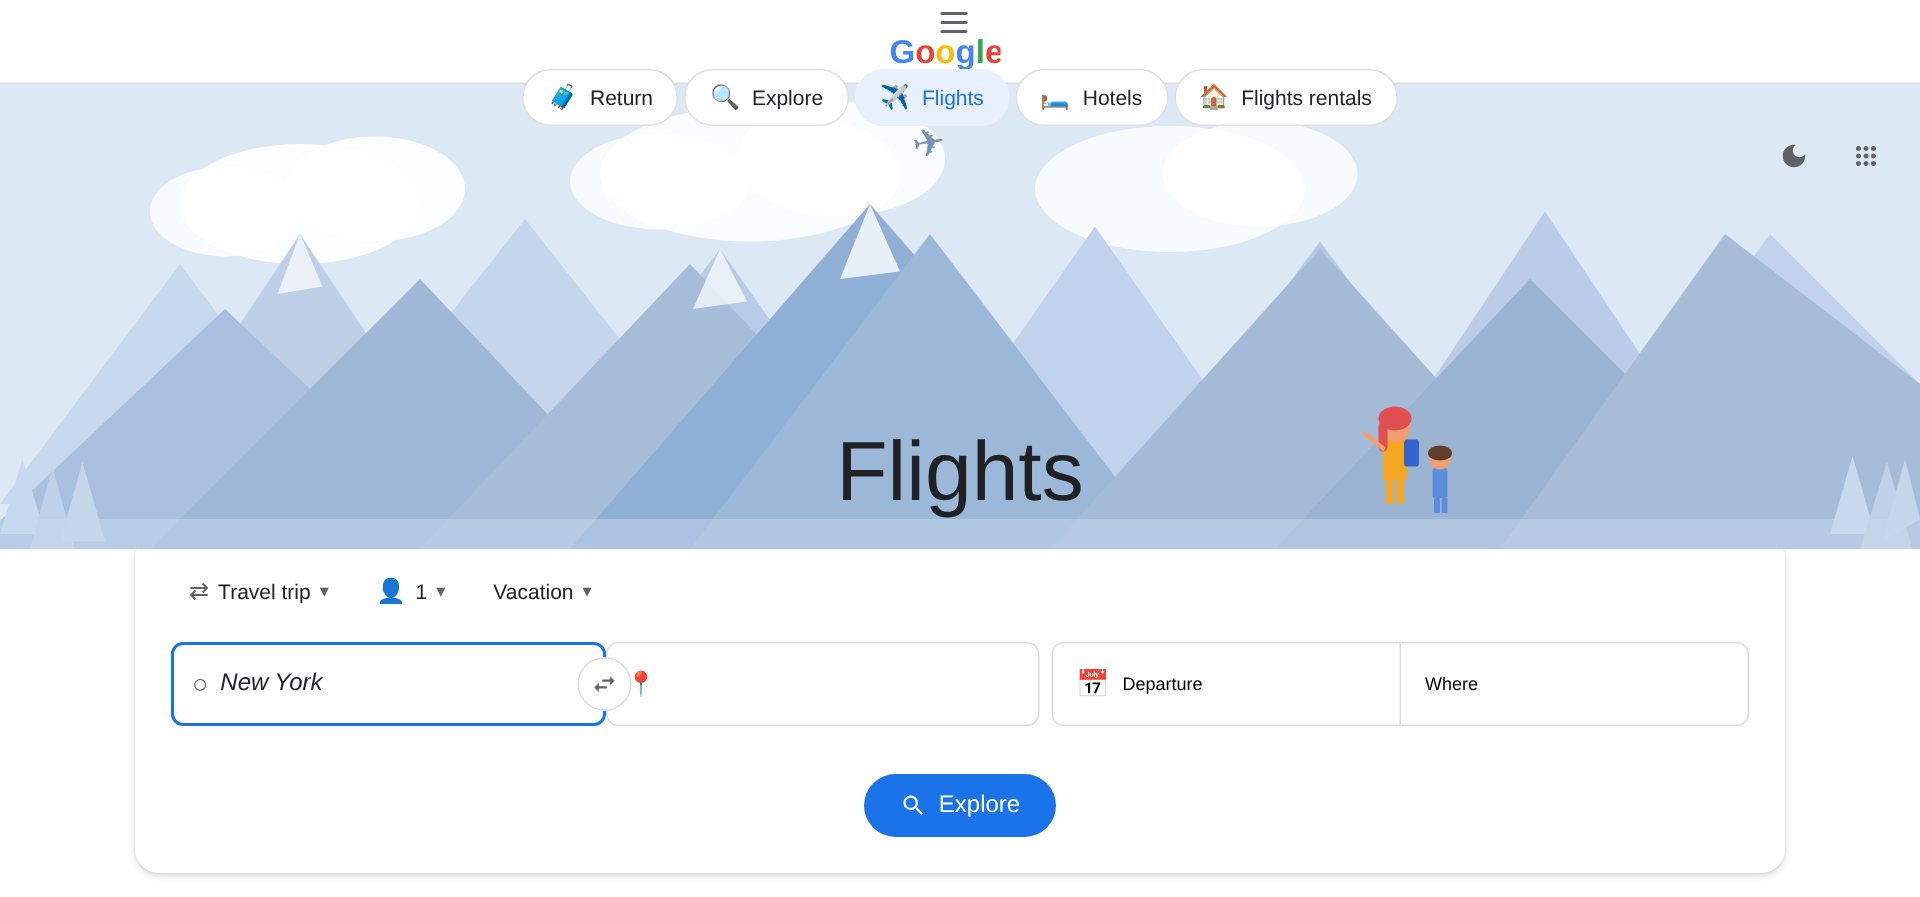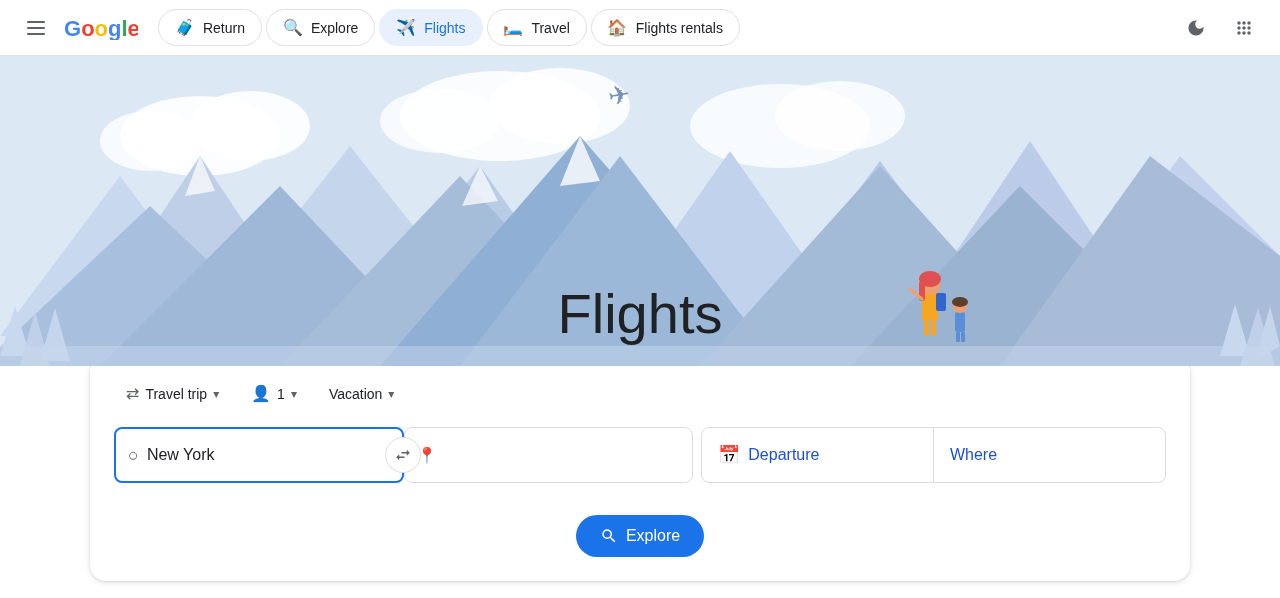--- a/index.html
+++ b/index.html
@@ -8,20 +8,21 @@
     
     .navbar {
       display: flex;
       align-items: center;
       padding: 8px 16px;
       height: 56px;
       background: #fff;
       border-bottom: 1px solid #e0e0e0;
       position: relative;
       z-index: 10;
+      flex-direction: column;
     }
     .nav-menu-icon {
       width: 40px; height: 40px;
       display: flex; align-items: center; justify-content: center;
       border-radius: 50%; cursor: pointer;
       margin-right: 8px;
     }
     .hamburger { display: flex; flex-direction: column; gap: 4px; }
     .hamburger span { display: block; width: 18px; height: 2px; background: #5f6368; border-radius: 1px; }
     .google-logo {
@@ -156,20 +157,21 @@
       font-size: 18px;
       flex-shrink: 0;
     }
     .location-field input {
       border: none;
       outline: none;
       font-size: 16px;
       color: #202124;
       width: 100%;
       background: transparent;
+      font-style: italic;
     }
     .location-field input::placeholder { color: #9aa0a6; }
     .swap-btn {
       position: absolute;
       left: 50%;
       top: 50%;
       transform: translate(-50%, -50%);
       width: 36px; height: 36px;
       border-radius: 50%;
       border: 1px solid #dadce0;
@@ -196,22 +198,22 @@
       padding: 0 16px;
       flex: 1;
       cursor: pointer;
       position: relative;
     }
     .date-field:first-child {
       border-right: 1px solid #dadce0;
     }
     .date-field .date-icon { color: #5f6368; font-size: 18px; }
     .date-field span {
-      font-size: 16px;
-      color: #1d4ed8;
+      font-size: 12px;
+      color: #000000;
     }
     .explore-btn {
       display: flex;
       align-items: center;
       justify-content: center;
       gap: 8px;
       background: #1a73e8;
       color: #fff;
       border: none;
       border-radius: 24px;
@@ -251,21 +253,21 @@
     <button class="nav-tab">
       <span class="tab-icon">🔍</span>
       <span>Explore</span>
     </button>
     <button class="nav-tab active">
       <span class="tab-icon">✈️</span>
       <span>Flights</span>
     </button>
     <button class="nav-tab">
       <span class="tab-icon">🛏️</span>
-      <span>Travel</span>
+      <span>Hotels</span>
     </button>
     <button class="nav-tab">
       <span class="tab-icon">🏠</span>
       <span>Flights rentals</span>
     </button>
   </div>
 
   <div class="nav-right">
     <div class="icon-btn">
       <svg width="20" height="20" viewBox="0 0 24 24" fill="currentColor">

